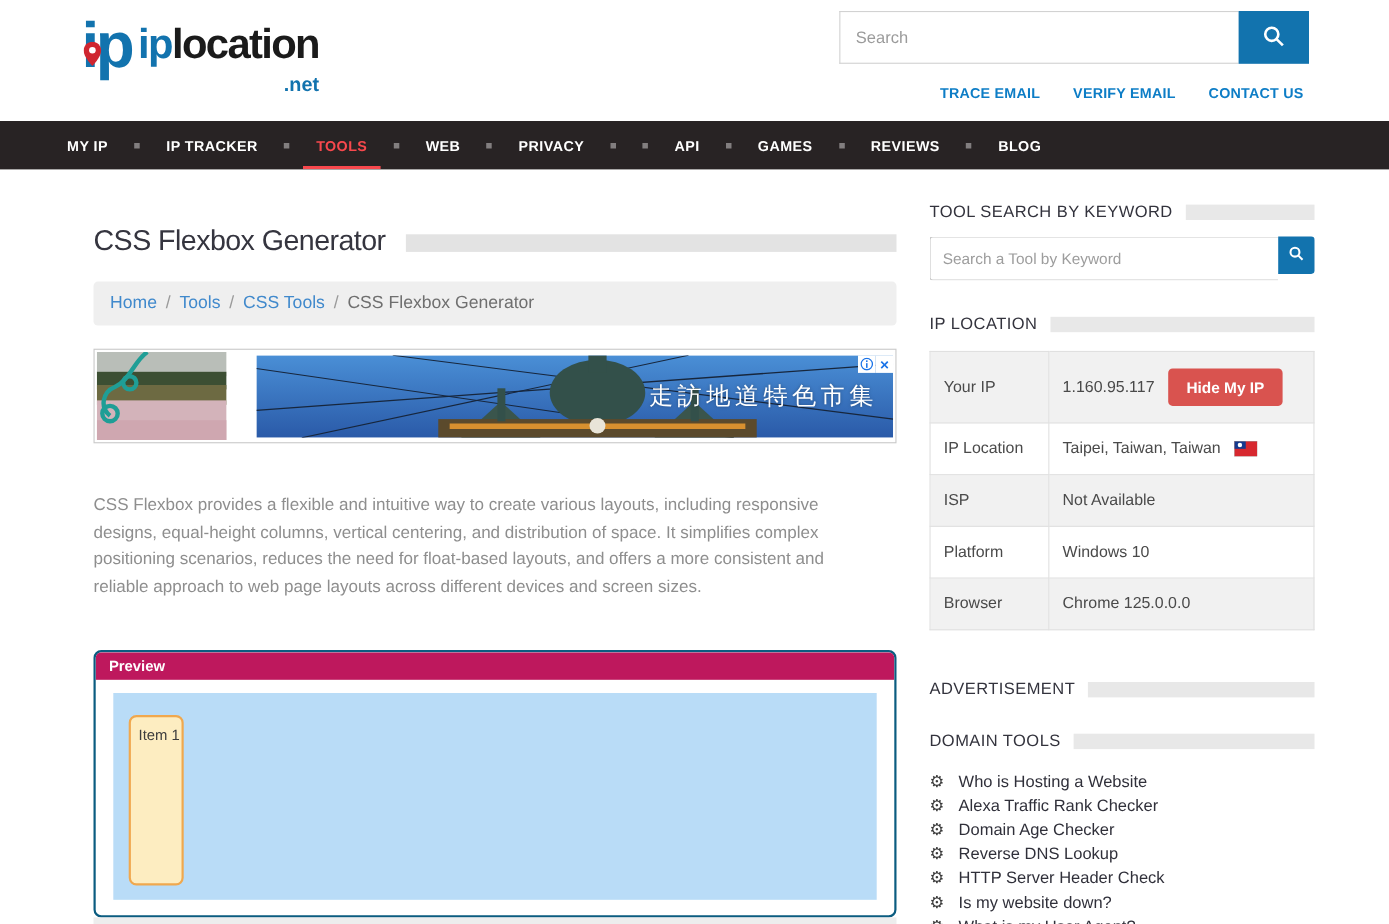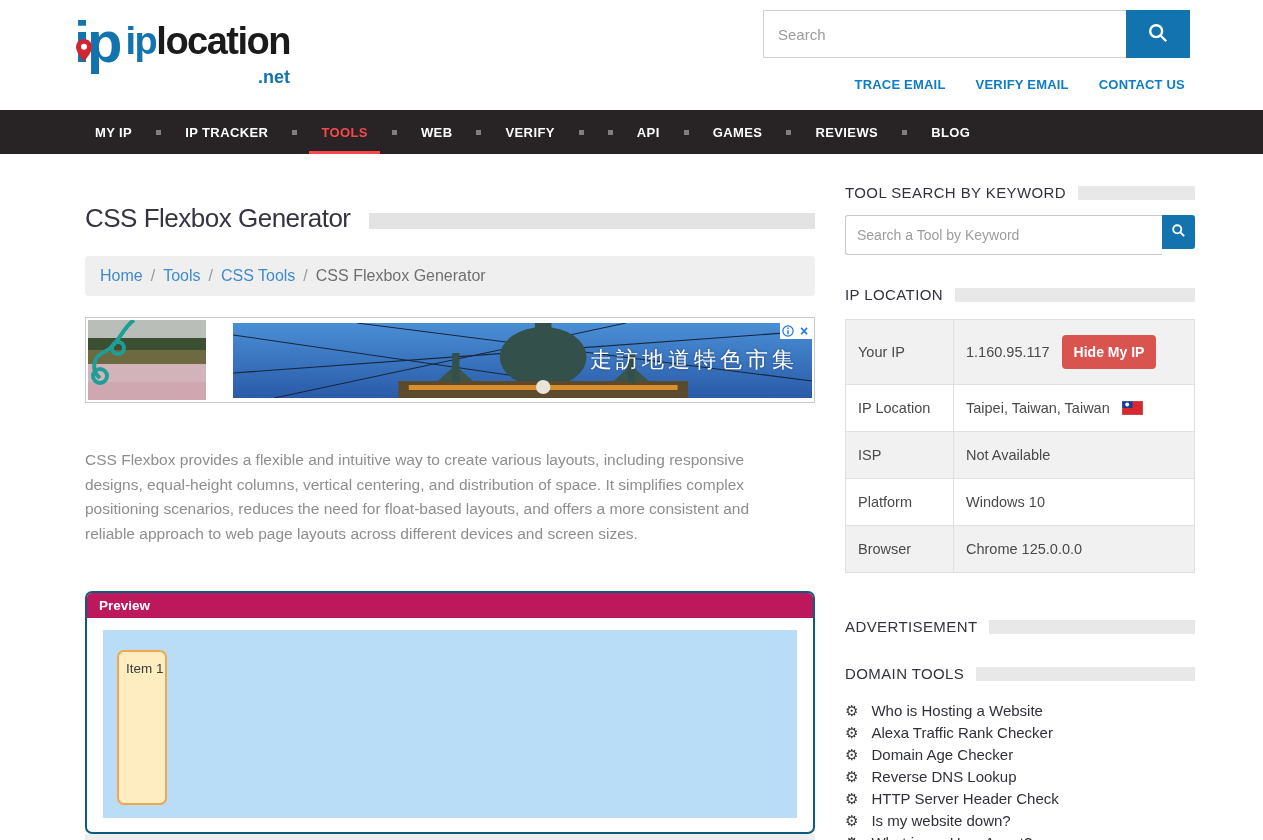--- a/index.html
+++ b/index.html
@@ -20,21 +20,21 @@
   .search input { width:363px; height:48px; border:1px solid #d2d2d2; border-right:none;
     padding:0 14px; font-size:15px; color:#444; outline:none; }
   .search input::placeholder { color:#9b9b9b; }
   .search-btn { width:64px; height:48px; background:#1273ae; border:none; cursor:pointer;
     display:flex; align-items:center; justify-content:center; }
   .top-links { position:absolute; right:78px; top:77px; display:flex; gap:30px; }
   .top-link { font-size:13px; font-weight:bold; color:#0d7dc6; letter-spacing:0.2px;
     text-decoration:none; cursor:pointer; }
 
   
-  .nav { height:44px; background:#282324; display:flex; align-items:stretch; padding-left:83px; }
+  .nav { height:44px; background:#282324; display:flex; align-items:stretch; padding-left:49px; }
   .nav-item { display:flex; align-items:center; padding:0 12px; color:#fff; font-size:13px;
     font-weight:bold; letter-spacing:0.4px; cursor:pointer; }
   .nav-item.active { color:#f8484d; box-shadow:inset 0 -3px 0 #f8484d; }
   .nav-sep { width:5px; height:5px; background:#827e7f; align-self:center; margin:0 12px; }
 
   
   .main { display:flex; padding:0 68px 0 85px; align-items:flex-start; }
   .content { width:730px; }
   .sidebar { width:350px; margin-left:30px; }
 
@@ -82,21 +82,21 @@
   .tool-search-btn { width:33px; height:34px; background:#1273ae; border:none; border-radius:0 3px 3px 0;
     cursor:pointer; display:flex; align-items:center; justify-content:center; }
 
   table.ip-table { margin-top:16px; width:100%; border-collapse:collapse; font-size:14.5px; color:#4a4a4a; }
   .ip-table td { border:1px solid #e0e0e0; padding:15px 12px; vertical-align:middle; }
   .ip-table tr:nth-child(odd) td { background:#f1f1f1; }
   .ip-table tr:nth-child(even) td { background:#fff; }
   .ip-table td.lbl { width:108px; }
   .cell-flex { display:flex; align-items:center; gap:12px; }
   .hide-btn { background:#d9534f; color:#fff; font-weight:bold; font-size:14px; border:none;
-    border-radius:4px; padding:9px 12px; cursor:pointer; }
+    border-radius:4px; padding:9px 17px; cursor:pointer; }
   .flag { display:inline-block; line-height:0; }
 
   .tools-list { list-style:none; margin-top:17px; }
   .tools-list li { display:flex; align-items:center; gap:13px; height:22px; cursor:pointer; }
   .gear { font-size:15px; color:#3a3a3a; line-height:1; }
   .tool-link { font-size:15px; color:#30303a; text-decoration:none; }
 </style>
 </head>
 <body>
 
@@ -138,21 +138,21 @@
 
 <div class="nav">
   <div class="nav-item">MY IP</div>
   <div class="nav-sep"></div>
   <div class="nav-item">IP TRACKER</div>
   <div class="nav-sep"></div>
   <div class="nav-item active">TOOLS</div>
   <div class="nav-sep"></div>
   <div class="nav-item">WEB</div>
   <div class="nav-sep"></div>
-  <div class="nav-item">VERIFY</div>
+  <div class="nav-item">PRIVACY</div>
   <div class="nav-sep"></div>
   <div class="nav-sep"></div>
   <div class="nav-item">API</div>
   <div class="nav-sep"></div>
   <div class="nav-item">GAMES</div>
   <div class="nav-sep"></div>
   <div class="nav-item">REVIEWS</div>
   <div class="nav-sep"></div>
   <div class="nav-item">BLOG</div>
 </div>

